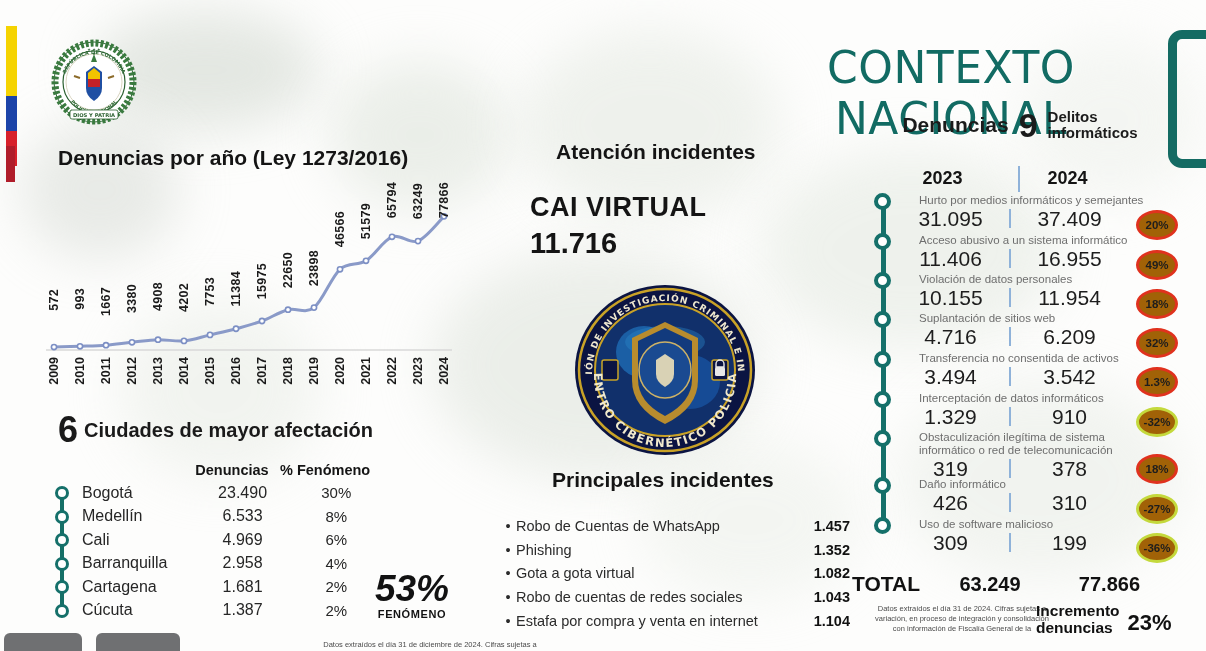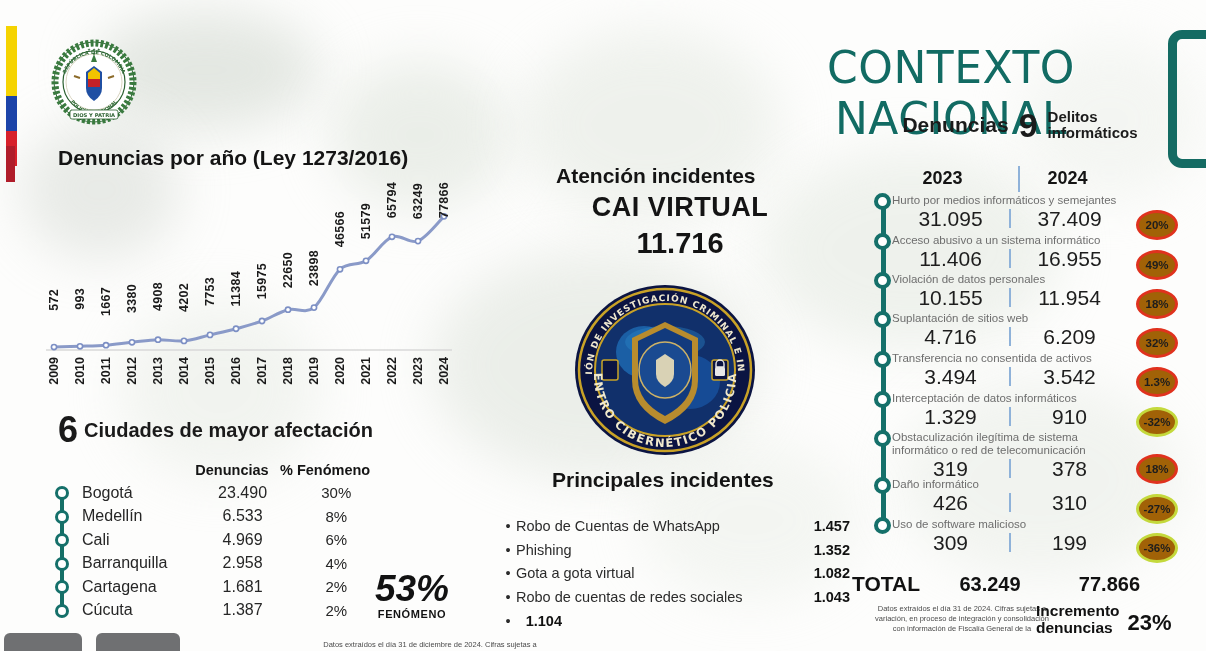--- a/index.html
+++ b/index.html
@@ -39,24 +39,24 @@
   }
   .den-row{position:absolute;left:870px;top:105px;width:300px;height:40px;
       display:flex;align-items:center;justify-content:center;gap:10px;color:#1b1b1b;}
   .den-row .lbl{font-size:21px;font-weight:bold;}
   .den-row .big9{font-size:34px;font-weight:bold;line-height:1;}
   .den-row .two{font-size:15px;font-weight:bold;line-height:1.05;text-align:left;}
 
   .chart-title{position:absolute;left:58px;top:146px;font-size:21px;font-weight:bold;color:#141414;}
 
   .sec-title{position:absolute;font-size:21px;font-weight:bold;color:#141414;}
-  #t-atencion{left:556px;top:140px;margin-top:24px;}
+  #t-atencion{left:556px;top:140px;}
   #t-principales{left:552px;top:468px;}
 
-  .cai{position:absolute;left:530px;top:192px;width:300px;text-align:center;}
+  .cai{position:absolute;left:530px;top:192px;width:300px;text-align:left;}
   .cai .c1{font-size:27px;font-weight:bold;color:#141414;letter-spacing:.5px;}
   .cai .c2{font-size:29px;font-weight:bold;color:#141414;margin-top:4px;}
 
   
   .chart-wrap{position:absolute;left:36px;top:180px;width:420px;height:215px;}
   .vlabel{position:absolute;writing-mode:vertical-rl;transform:rotate(180deg);
      font-size:12.5px;font-weight:bold;color:#1a1a1a;white-space:nowrap;letter-spacing:.3px;}
   .xlabel{position:absolute;writing-mode:vertical-rl;transform:rotate(180deg);
      font-size:12.5px;font-weight:bold;color:#1a1a1a;white-space:nowrap;}
 
@@ -94,21 +94,21 @@
   
   .years{position:absolute;left:880px;top:168px;width:250px;display:flex;}
   .years .y{flex:1;text-align:center;font-size:18px;font-weight:bold;color:#141414;}
   .ydiv{position:absolute;left:1018px;top:166px;width:2px;height:26px;background:#8fb2d9;}
 
   .crime-rail{position:absolute;left:881px;top:200px;width:5px;height:330px;background:#15706a;}
   .crime-dot{position:absolute;left:874px;width:17px;height:17px;border-radius:50%;
       border:4px solid #15706a;background:#ffffff;box-sizing:border-box;}
 
   .crime{position:absolute;left:892px;width:236px;}
-  .crime .cl{font-size:11.5px;color:#6e6e6e;line-height:1.12;white-space:nowrap;}
+  .crime .cl{font-size:11.5px;color:#6e6e6e;line-height:1.12;white-space:nowrap;padding-left:27px;}
   .crime .cl.wrap{white-space:normal;}
   .crime .cv{display:flex;align-items:baseline;margin-top:0px;}
   .crime .cv .v{flex:1;text-align:center;font-size:21px;color:#1d1d1d;}
   .crime .cv .sep{width:2px;height:19px;background:#8fb2d9;align-self:center;}
 
   .badge{position:absolute;left:1136px;width:42px;height:30px;border-radius:50%;
       display:flex;align-items:center;justify-content:center;
       font-size:11.5px;font-weight:bold;color:#1d1d1d;background:#a16207;box-sizing:border-box;}
   .badge.up{border:3.5px solid #e0321e;}
   .badge.down{border:3.5px solid #c4d93c;}
@@ -356,20 +356,21 @@
         <span class="inc-name">Gota a gota virtual</span>
         <span class="inc-val">1.082</span>
       </div>
       <div class="inc-row">
         <span class="bullet">•</span>
         <span class="inc-name">Robo de cuentas de redes sociales</span>
         <span class="inc-val">1.043</span>
       </div>
       <div class="inc-row">
         <span class="bullet">•</span>
+        <span class="inc-name">Estafa por compra y venta en internet</span>
         <span class="inc-val">1.104</span>
       </div>
     </div>
 
   <div class="years">
     <span class="y">2023</span>
     <span class="y">2024</span>
   </div>
   <div class="ydiv"></div>
 

